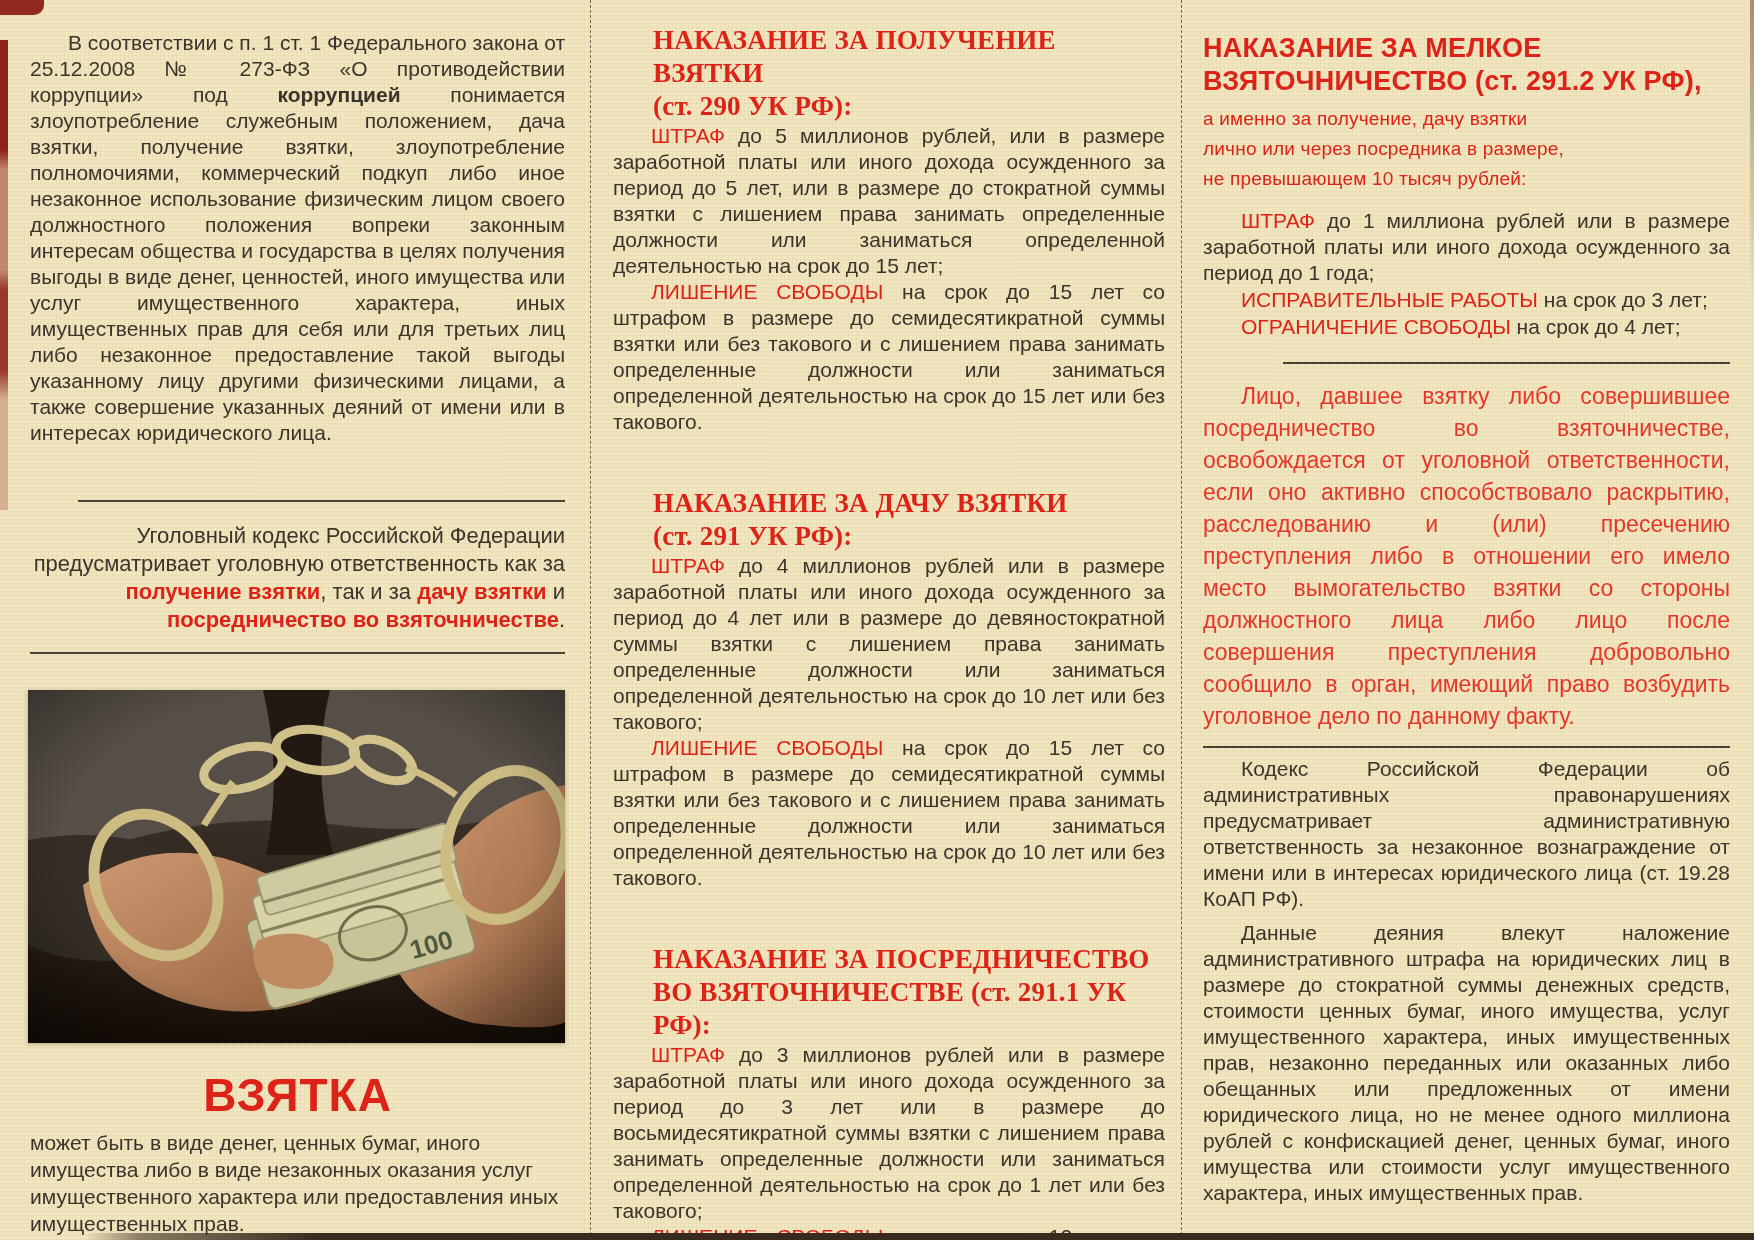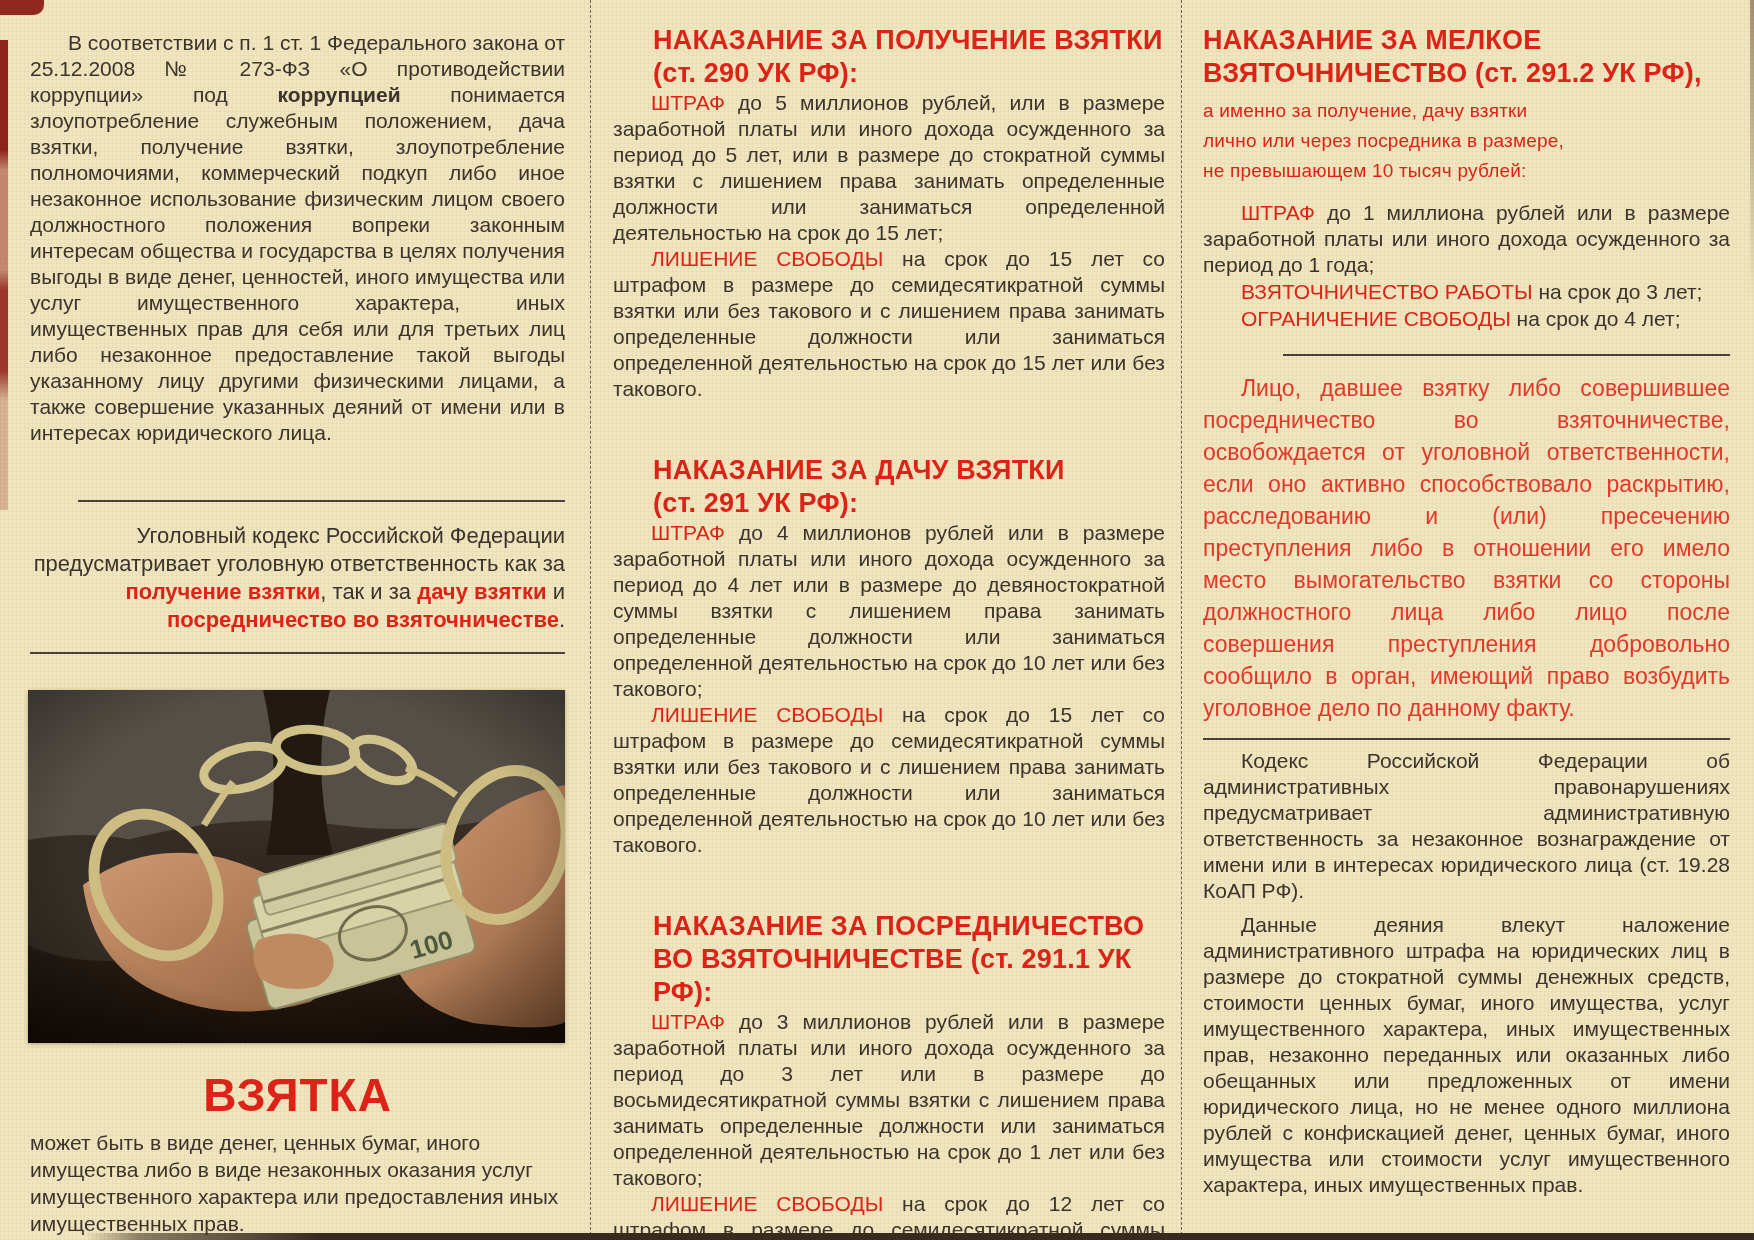--- a/index.html
+++ b/index.html
@@ -11,26 +11,26 @@
     color:#3a342c;
     background-color:#f0e5bd;
     background-image:
       repeating-linear-gradient(90deg, rgba(138,116,70,0.055) 0 1px, rgba(255,250,228,0.05) 1px 2px, rgba(0,0,0,0) 2px 4px),
       repeating-linear-gradient(0deg, rgba(138,116,70,0.055) 0 1px, rgba(255,250,228,0.05) 1px 2px, rgba(0,0,0,0) 2px 4px);
   }
   .col{position:absolute;top:0;height:100%;box-sizing:border-box;}
   .col-left{left:0;width:590px;padding:30px 25px 0 30px;}
   .col-mid{left:590px;width:592px;padding:24px 16px 0 22px;
            border-left:1px dashed #6e6452;border-right:1px dashed #6e6452;}
-  .col-right{left:1182px;width:572px;padding:24px 24px 0 21px;}
+  .col-right{left:1182px;width:572px;padding:32px 24px 0 21px;}
 
   .p{font-size:21px;line-height:26px;text-align:justify;text-indent:38px;margin:0;}
   .h{color:#dd2317;font-weight:bold;font-size:27px;line-height:33px;margin:0;
      white-space:pre-line;letter-spacing:.2px;}
-  .col-mid .h{padding-left:40px;}
+  .col-mid .h{padding-left:40px;font-family:Liberation Serif, serif;}
   .h-follow{margin-top:52px;}
   .h + .p{}
 
   .centered{font-size:22px;line-height:28px;text-align:right;text-indent:0;margin:20px 0 0;}
   .seg-b{font-weight:bold;}
   .seg-r{color:#dd2317;}
   .seg-rb{color:#dd2317;font-weight:bold;}
 
   .divider{border:0;border-top:2px solid #4a4238;margin:0;}
   .dv-left-1{margin:54px 0 0 48px;}
@@ -145,21 +145,21 @@
     </section>
   </div>
 
   <div class="col col-right">
     <h2 class="h">НАКАЗАНИЕ ЗА МЕЛКОЕ
 ВЗЯТОЧНИЧЕСТВО (ст. 291.2 УК РФ),</h2>
     <div class="sub">а именно за получение, дачу взятки
 лично или через посредника в размере,
 не превышающем 10 тысяч рублей:</div>
     <p class="p"><span class="seg-r">ШТРАФ</span><span> до 1 миллиона рублей или в размере заработной платы или иного дохода осужденного за период  до 1 года;</span></p>
-    <p class="item"><span class="seg-r">ВЗЯТОЧНИЧЕСТВО РАБОТЫ</span><span> на срок до 3 лет;</span></p>
+    <p class="item"><span class="seg-r">ИСПРАВИТЕЛЬНЫЕ РАБОТЫ</span><span> на срок до 3 лет;</span></p>
     <p class="item"><span class="seg-r">ОГРАНИЧЕНИЕ СВОБОДЫ</span><span> на срок до 4 лет;</span></p>
     <hr class="divider dv-right-1">
     <p class="redp">Лицо, давшее взятку либо совершившее посредничество во взяточничестве, освобождается от уголовной ответственности, если оно активно способствовало раскрытию, расследованию и (или) пресечению преступления либо в отношении его имело место вымогательство взятки со стороны должностного лица либо лицо после совершения преступления добровольно сообщило в орган, имеющий право возбудить уголовное дело по данному факту.</p>
     <hr class="divider dv-right-2">
     <p class="p kp">Кодекс Российской Федерации об административных правонарушениях предусматривает административную ответственность за незаконное вознаграждение от имени или в интересах юридического лица (ст. 19.28 КоАП РФ).</p>
     <p class="p kp">Данные деяния влекут наложение административного штрафа на юридических лиц в размере до стократной суммы денежных средств, стоимости ценных бумаг, иного имущества, услуг имущественного характера, иных имущественных прав, незаконно переданных или оказанных либо обещанных или предложенных от имени юридического лица, но не менее одного миллиона рублей с конфискацией денег, ценных бумаг, иного имущества или стоимости услуг имущественного характера, иных имущественных прав.</p>
   </div>
 
   <div class="edge-corner-tl"></div>
   <div class="edge-left"></div>

